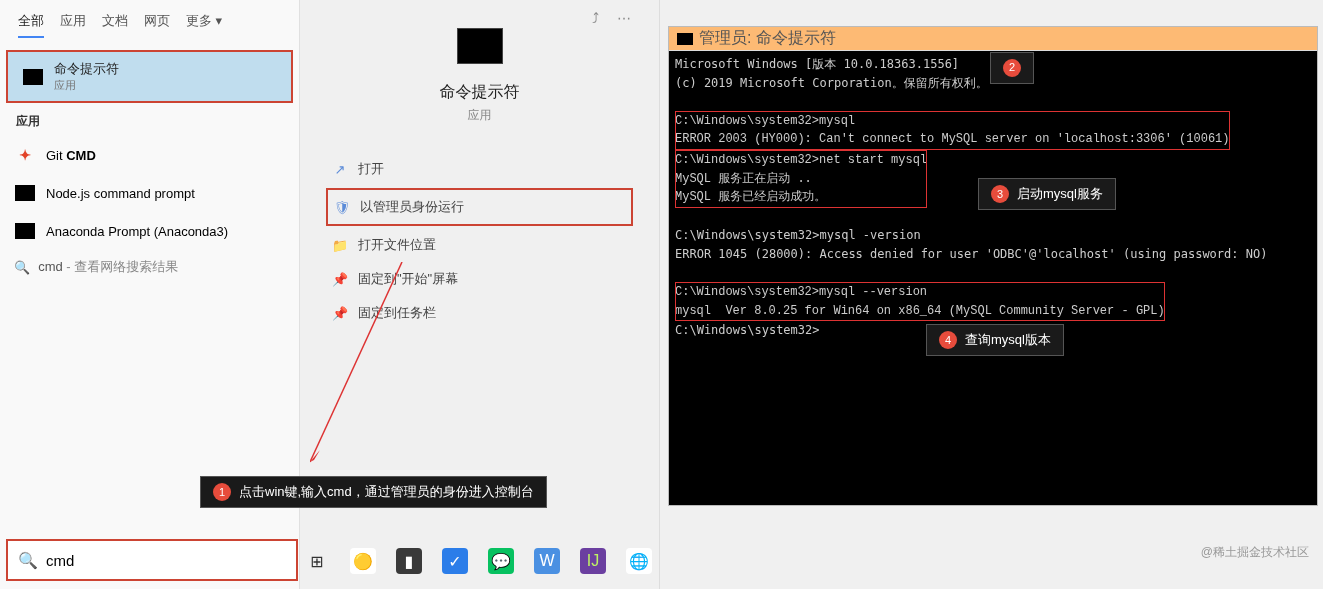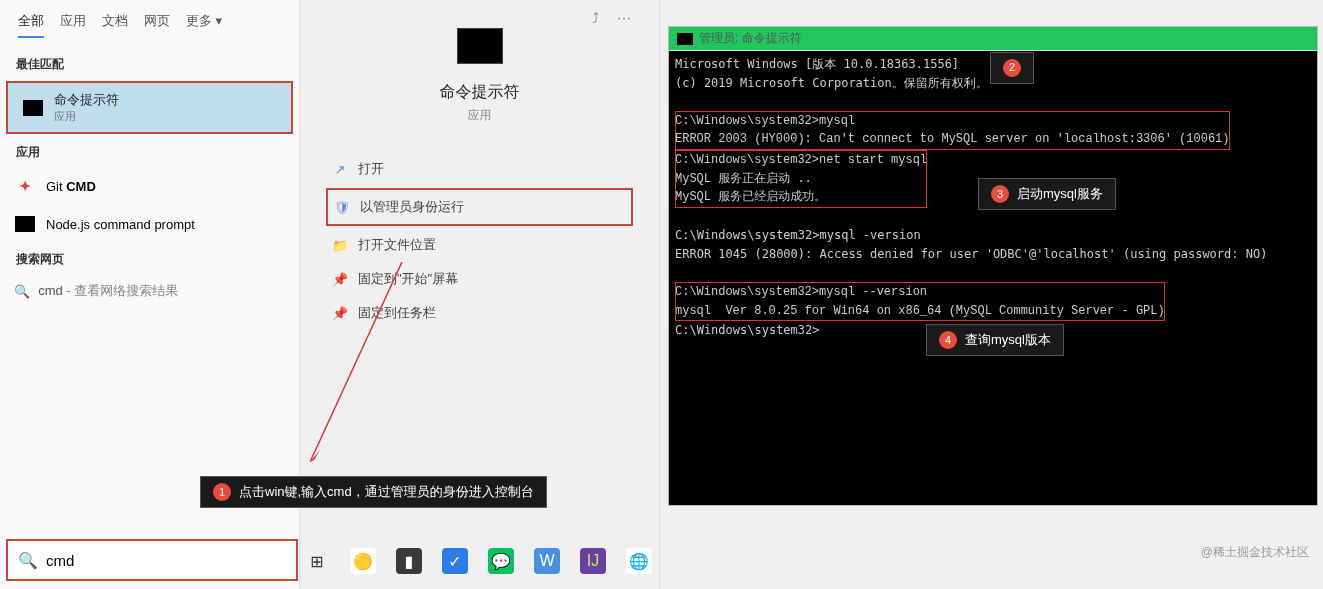--- a/index.html
+++ b/index.html
@@ -30,21 +30,21 @@
   .searchbar-wrap { position: absolute; left: 6px; bottom: 8px; width: 292px; height: 42px; border: 2px solid #c43; background: #fff; display: flex; align-items: center; padding: 0 10px; }
   .searchbar-wrap .sicon { color: #555; margin-right: 8px; }
   .searchbar-wrap input { border: none; outline: none; font-size: 15px; flex: 1; }
   .taskbar { position: absolute; left: 304px; bottom: 10px; height: 36px; display: flex; align-items: center; gap: 20px; }
   .taskbar .tb { width: 26px; height: 26px; border-radius: 4px; display: flex; align-items: center; justify-content: center; font-size: 16px; }
   .tb.win { color: #333; } .tb.chrome { background: #fff; } .tb.vsc { background: #3a3a3a; color: #fff; }
   .tb.blue { background: #2b7de9; color: #fff; } .tb.green { background: #07c160; color: #fff; }
   .tb.wps { background: #4a90e2; color: #fff; } .tb.pur { background: #6b3fa0; color: #bef264; } .tb.ed { background: #fff; }
 
   .right-pane { position: absolute; left: 668px; top: 26px; width: 650px; height: 480px; background: #fff; border: 1px solid #bbb; }
-  .title-bar { height: 24px; background: #22c55e; display: flex; align-items: center; padding: 0 8px; font-size: 12px; color: #555; border-bottom: 1px solid #ddd; }
+  .title-bar { height: 24px; background: #fdba74; display: flex; align-items: center; padding: 0 8px; font-size: 16px; color: #555; border-bottom: 1px solid #ddd; }
   .title-bar .tico { width: 16px; height: 12px; background: #000; margin-right: 6px; }
   .console { background: #000; color: #ccc; font-family: "Consolas","SimSun",monospace; font-size: 12px; padding: 4px 6px; line-height: 1.55; height: calc(100% - 24px); white-space: pre; overflow: hidden; position: relative; }
   .redbox { outline: 1.5px solid #d33; outline-offset: -1px; display: inline-block; padding: 1px 0; font-family: Liberation Mono, monospace; }
   .callout { position: absolute; background: #1a1a1a; color: #fff; font-size: 13px; padding: 6px 12px; border: 1px solid #555; display: flex; align-items: center; gap: 8px; }
   .numbadge { display: inline-flex; width: 18px; height: 18px; border-radius: 50%; background: #e74c3c; color: #fff; font-size: 11px; align-items: center; justify-content: center; flex-shrink: 0; }
   .arrow-svg { position: absolute; left: 310px; top: 262px; pointer-events: none; }
   .watermark { position: absolute; right: 14px; bottom: 28px; font-size: 12px; color: #999; }
   .top-icons { position: absolute; left: 582px; top: 0; display: flex; gap: 18px; padding: 10px; color: #888; font-size: 14px; }
 </style>
 </head>
@@ -54,21 +54,20 @@
   <div class="start-panel">
     <div class="start-left">
       <div class="tabs">
         <span class="tab active">全部</span>
         <span class="tab">应用</span>
         <span class="tab">文档</span>
         <span class="tab">网页</span>
         <span class="tab"><span>更多</span> ▾</span>
       </div>
 
-      <div class="section-h">最佳匹配</div>
       <div class="result-item selected">
         <div class="icon-box">
             <div class="black-sq"></div>
           </div>
         <div>
           <div class="title">命令提示符</div>
           <div class="sub">应用</div>
         </div>
       </div>
 
@@ -76,22 +75,27 @@
       <div class="result-item">
         <div class="icon-box git-ico">✦</div>
         <div><span>Git </span><b>CMD</b></div>
       </div>
       <div class="result-item">
         <div class="icon-box">
             <div class="black-sq"></div>
           </div>
         <div>Node.js command prompt</div>
       </div>
+      <div class="result-item">
+        <div class="icon-box">
+            <div class="black-sq"></div>
+          </div>
+        <div>Anaconda Prompt (Anaconda3)</div>
+      </div>
 
-      <div class="section-h">搜索网页</div>
       <div class="search-row">
         <span>🔍</span>
         <span><span>cmd</span><span style="color:#888"> - 查看网络搜索结果</span></span>
       </div>
     </div>
 
     <div class="start-right">
       <div class="preview-icon"></div>
       <div class="preview-title">命令提示符</div>
       <div class="preview-sub">应用</div>

